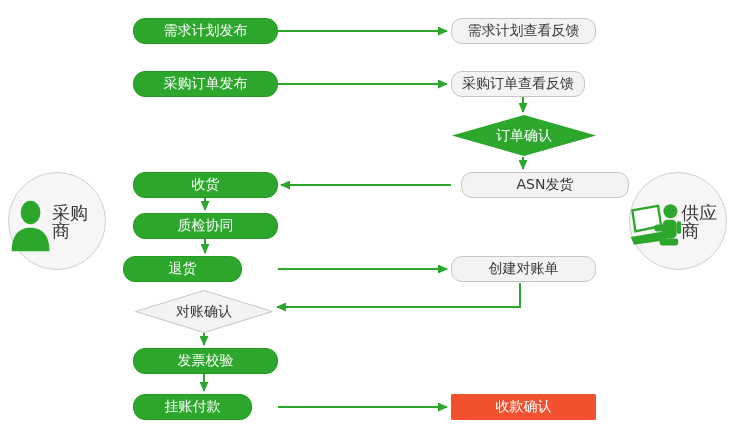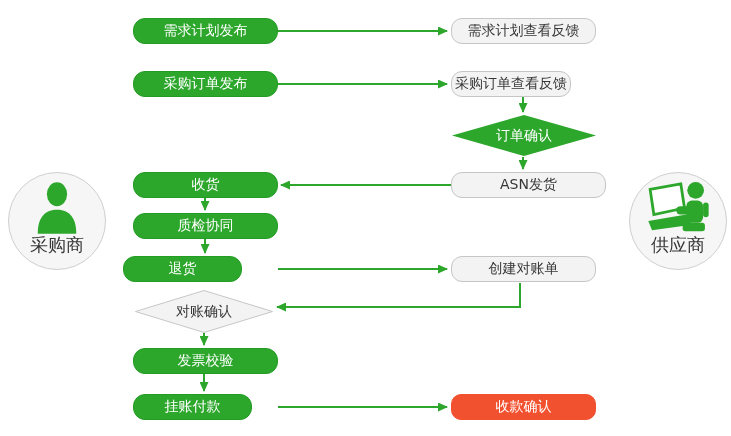--- a/index.html
+++ b/index.html
@@ -10,35 +10,35 @@
   #edges{position:absolute;left:0;top:0;width:731px;height:436px;}
   .edge{stroke:var(--green);stroke-width:2;fill:none;}
 
   .node{
     position:absolute;height:26px;box-sizing:border-box;
     display:flex;align-items:center;justify-content:center;
     font-size:14px;white-space:nowrap;
   }
   .n-green{background:var(--green);border:1px solid var(--green-dark);color:#fff;border-radius:12px;}
   .n-gray{background:var(--gray-bg);border:1px solid var(--gray-border);color:var(--text-dark);border-radius:11px;}
-  .n-red{background:var(--red);border:1px solid var(--red);color:#fff;border-radius:10px;}
+  .n-red{background:var(--red);border:1px solid var(--red);color:#fff;border-radius:1px;}
 
   .diamond{position:absolute;text-align:right;}
   .diamond svg{display:block;}
   .dm-label{
     position:absolute;inset:0;display:flex;align-items:center;justify-content:center;
     font-size:14px;white-space:nowrap;
   }
   .dm-green .dm-label{color:#fff;}
   .dm-gray .dm-label{color:var(--text-dark);}
 
   .actor{
     position:absolute;width:98px;height:98px;border-radius:50%;
     background:var(--circle-bg);border:1px solid var(--circle-border);
-    box-sizing:border-box;display:flex;flex-direction:column;align-items:center;
+    box-sizing:border-box;display:flex;flex-direction:row;align-items:center;
   }
   .actor-label{font-size:18px;color:var(--text-dark);line-height:1;margin-top:2px;}
   .actor-icon{margin-top:9px;}
 </style>
 </head>
 <body>
 
 <div class="canvas">
 
   <svg id="edges" viewBox="0 0 731 436">
@@ -63,22 +63,22 @@
 
   <div class="node n-green" style="left:133px;top:18px;width:145px">需求计划发布</div>
   <div class="node n-green" style="left:133px;top:71px;width:145px">采购订单发布</div>
   <div class="node n-green" style="left:133px;top:172px;width:145px">收货</div>
   <div class="node n-green" style="left:133px;top:213px;width:145px">质检协同</div>
   <div class="node n-green" style="left:123px;top:256px;width:119px">退货</div>
   <div class="node n-green" style="left:133px;top:348px;width:145px">发票校验</div>
   <div class="node n-green" style="left:133px;top:394px;width:119px">挂账付款</div>
 
   <div class="node n-gray" style="left:451px;top:18px;width:145px">需求计划查看反馈</div>
-  <div class="node n-gray" style="left:451px;top:71px;width:120px">采购订单查看反馈</div>
-  <div class="node n-gray" style="left:451px;top:172px;width:155px">ASN发货</div>
+  <div class="node n-gray" style="left:451px;top:71px;width:134px">采购订单查看反馈</div>
+  <div class="node n-gray" style="left:461px;top:172px;width:168px">ASN发货</div>
   <div class="node n-gray" style="left:451px;top:256px;width:145px">创建对账单</div>
   <div class="node n-red" style="left:451px;top:394px;width:145px">收款确认</div>
 
   <div class="diamond dm-green" style="left:452px;top:115px;width:144px;height:41px">
     <svg width="144" height="41" viewBox="0 0 144 41">
       <polygon points="72,0 144,20.5 72,41 0,20.5" style="fill:var(--green)"></polygon>
     </svg>
     <span class="dm-label">订单确认</span>
   </div>
 

